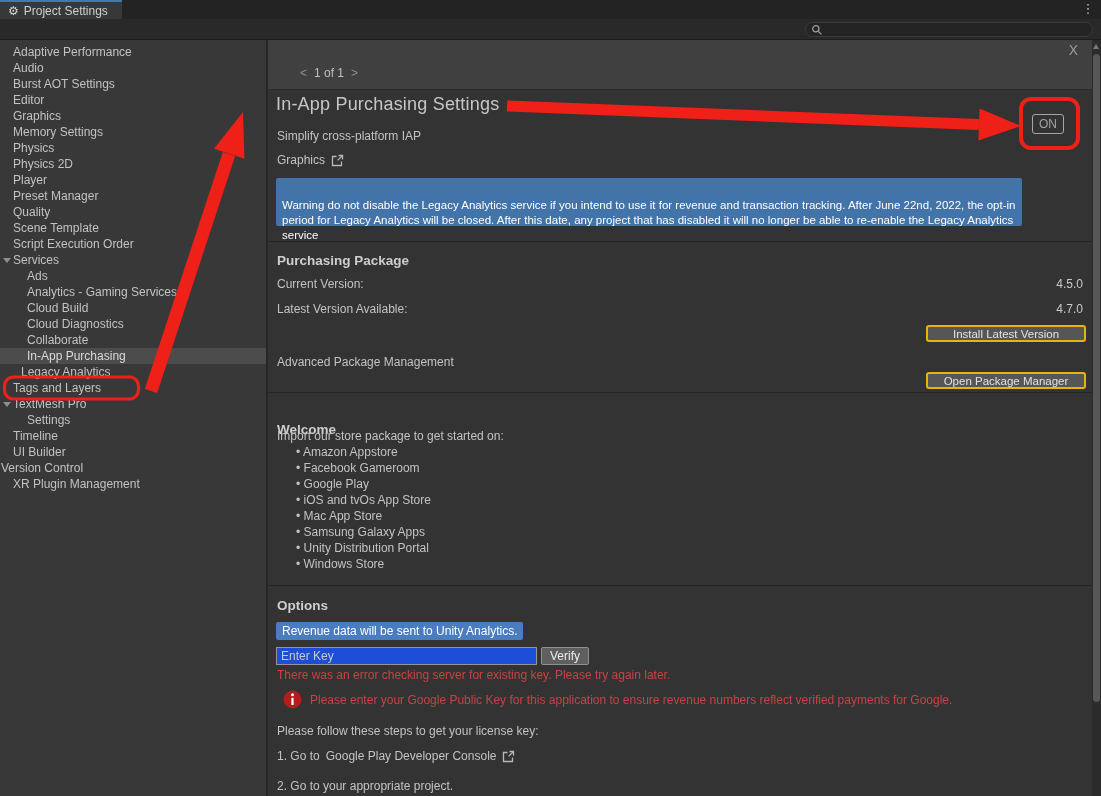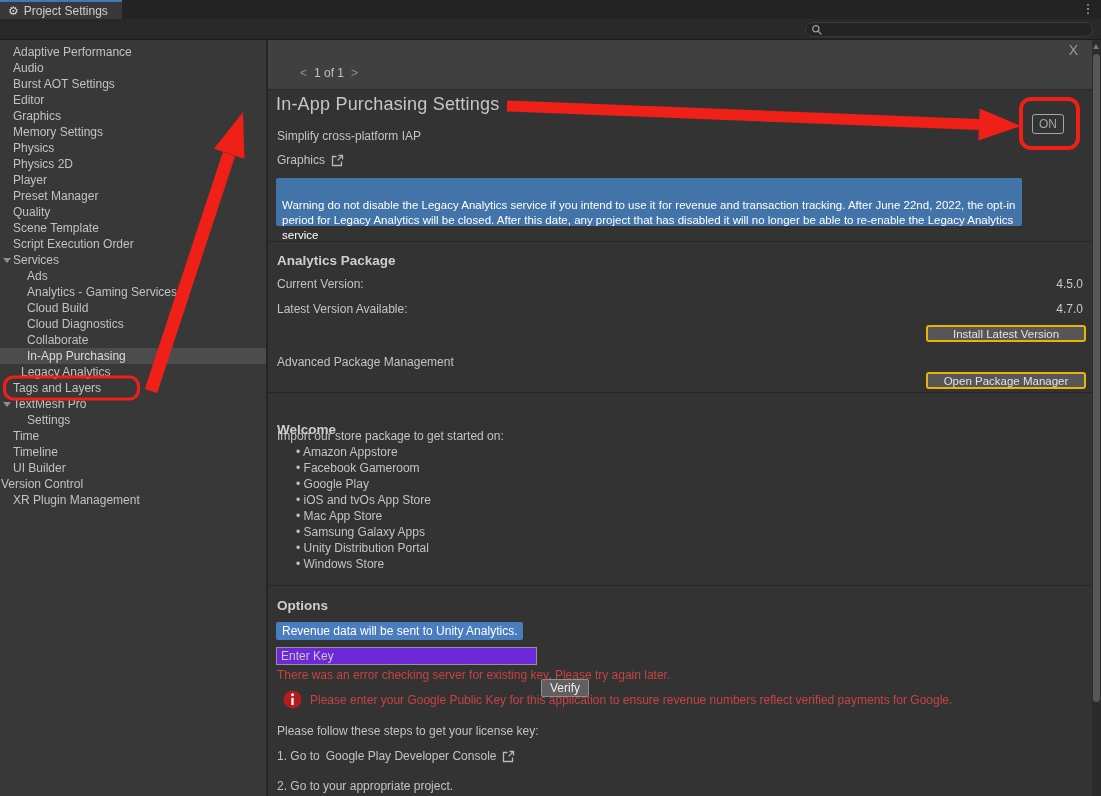--- a/index.html
+++ b/index.html
@@ -77,26 +77,26 @@
 
   .stores { left:28px; top:404px; list-style:none; }
   .stores li { height:16px; line-height:16px; color:#c3c3c3; font-size:12px; }
   .stores li::before { content:"• "; color:#c3c3c3; }
 
   .chip {
     left:8px; top:582px; background:#4a7cc0; color:#ffffff; font-size:12px;
     padding:2px 6px; border-radius:2px;
   }
   .keyinput {
-    left:8px; top:607px; width:261px; height:18px; background:#6d28d9;
+    left:8px; top:607px; width:261px; height:18px; background:#1d4ed8;
     border:1px solid #949494; color:#c9c9c9; font-size:12px; padding:0 4px; font-family:inherit;
   }
   .verify-btn {
     left:273px; top:607px; width:48px; height:18px; background:#5f5f5f;
-    border:1px solid #8f8f8f; border-radius:2px; color:#ececec; font-size:12px; font-family:inherit; cursor:pointer;margin-top:32px;
+    border:1px solid #8f8f8f; border-radius:2px; color:#ececec; font-size:12px; font-family:inherit; cursor:pointer;
   }
   .err { color:#c74343; font-size:12px; }
   .red-ico { position:absolute; left:15px; top:650px; }
 
   
   .scrollbar { position:absolute; right:0; top:40px; width:9px; height:756px; background:#2b2b2b; }
   .sb-up { position:absolute; left:1px; top:4px; width:0; height:0; border-left:3.5px solid transparent; border-right:3.5px solid transparent; border-bottom:5px solid #7a7a7a; cursor:pointer; }
   .sb-thumb { position:absolute; left:1px; top:14px; width:7px; height:648px; background:#575757; border-radius:4px; cursor:pointer; }
 
   
@@ -215,24 +215,20 @@
         
         <span>Tags and Layers</span>
       </div>
         <div class="side-row expanded" style="padding-left: 13px;">
         <span class="fold"></span>
         <span>TextMesh Pro</span>
       </div>
         <div class="side-row" style="padding-left: 27px;">
         
         <span>Settings</span>
-      </div>
-        <div class="side-row" style="padding-left: 13px;">
-        
-        <span>Time</span>
       </div>
         <div class="side-row" style="padding-left: 13px;">
         
         <span>Timeline</span>
       </div>
         <div class="side-row" style="padding-left: 13px;">
         
         <span>UI Builder</span>
       </div>
         <div class="side-row" style="padding-left: 1px;">
@@ -266,21 +262,21 @@
         <path d="M5.5 2.5 H1.5 V11.5 H10.5 V7.5" stroke="#b8b8b8" fill="none" stroke-width="1.3"></path>
         <path d="M7.5 1.5 H11.5 V5.5" stroke="#b8b8b8" fill="none" stroke-width="1.3"></path>
         <path d="M11.2 1.8 L6.6 6.4" stroke="#b8b8b8" stroke-width="1.3"></path>
       </svg>
     </div>
 
     <div class="abs warnbox">Warning do not disable the Legacy Analytics service if you intend to use it for revenue and transaction tracking. After June 22nd, 2022, the opt-in period for Legacy Analytics will be closed. After this date, any project that has disabled it will no longer be able to re-enable the Legacy Analytics service</div>
 
     <div class="divider" style="top:201px;"></div>
 
-    <div class="abs section-h" style="left:9px; top:213px;">Analytics Package</div>
+    <div class="abs section-h" style="left:9px; top:213px;">Purchasing Package</div>
     <div class="abs vrow-label" style="top:237px;">Current Version:</div>
     <div class="abs vrow-value" style="top:237px;">4.5.0</div>
     <div class="abs vrow-label" style="top:262px;">Latest Version Available:</div>
     <div class="abs vrow-value" style="top:262px;">4.7.0</div>
     <button class="u-btn" style="top:285px;">Install Latest Version</button>
     <div class="abs vrow-label" style="top:315px;">Advanced Package Management</div>
     <button class="u-btn" style="top:332px;">Open Package Manager</button>
 
     <div class="divider" style="top:352px;"></div>
 

